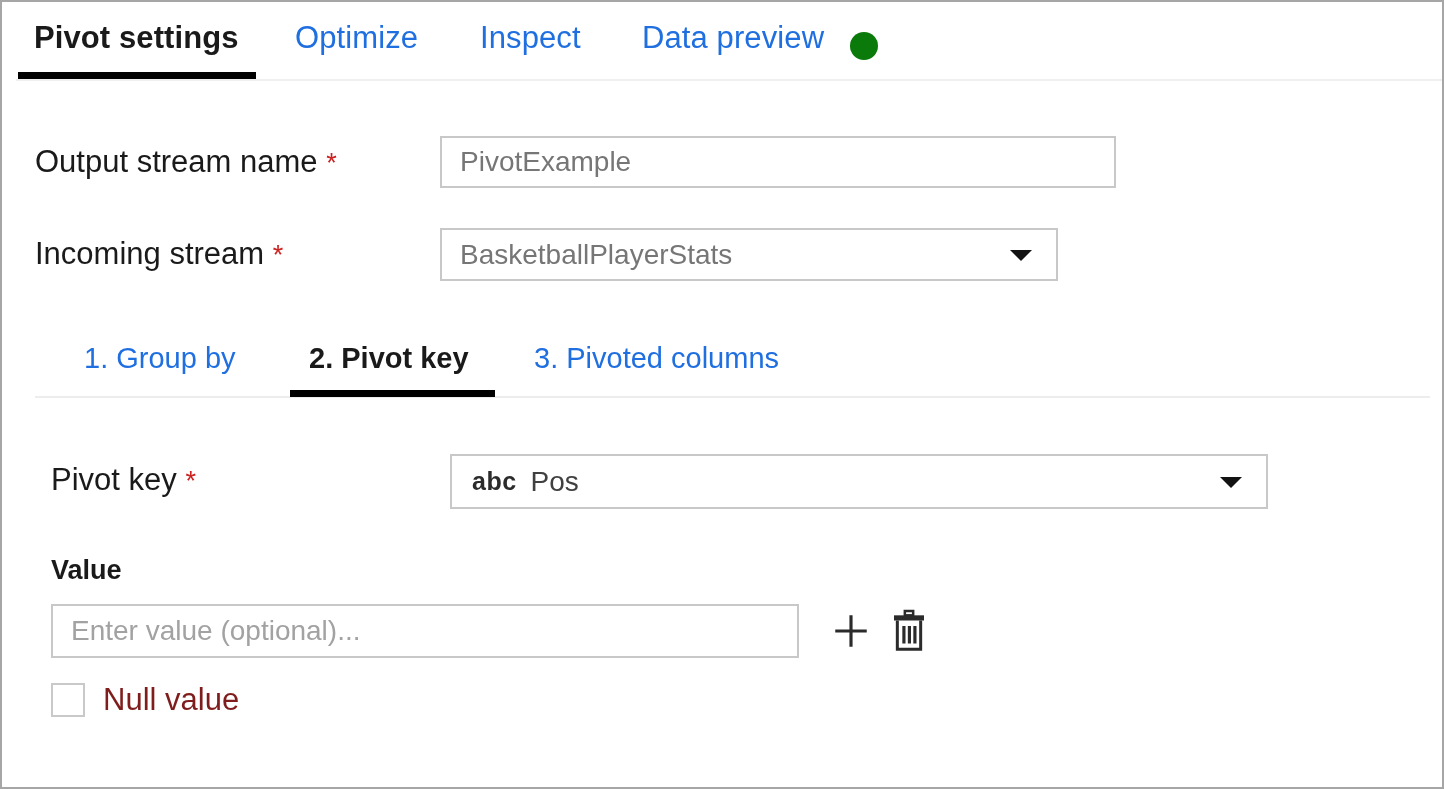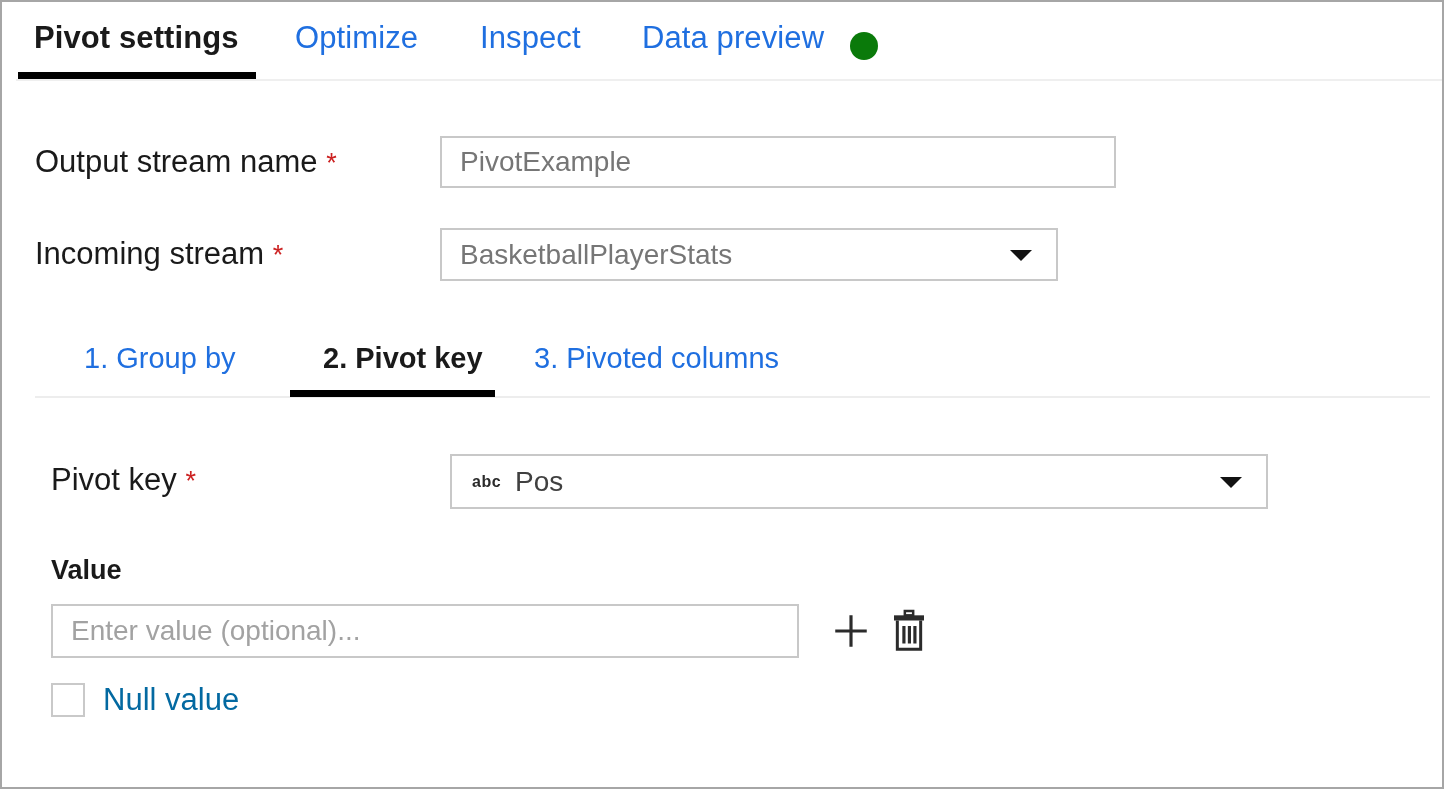--- a/index.html
+++ b/index.html
@@ -167,21 +167,21 @@
     top: 388px;
     width: 205px;
     height: 7px;
     background: #000000;
   }
 
   
   .type-badge {
     padding-left: 20px;
     padding-right: 14px;
-    font-size: 16px;
+    font-size: 25px;
     font-weight: bold;
     color: #2b2b2b;
     letter-spacing: 0.5px;
   }
   .pivot-value {
     font-size: 28px;
     color: #404040;
   }
 
   
@@ -216,21 +216,21 @@
   .checkbox-box {
     width: 34px;
     height: 34px;
     box-sizing: border-box;
     border: 2px solid #c9c9c9;
     background: #ffffff;
   }
   .checkbox-label {
     font-size: 31px;
     line-height: 40px;
-    color: #0369a1;
+    color: #7f1d1d;
     white-space: nowrap;
   }
 </style>
 </head>
 <body>
 
 <div id="app">
 
   <div class="tabstrip">
     <div class="tabstrip-divider"></div>
@@ -270,21 +270,21 @@
       <span class="tb-text">BasketballPlayerStats</span>
       <span class="caret"></span>
     </div>
   </div>
 
   <div>
     <div class="subtab-divider"></div>
 
     <div class="subtab" style="left:82px;">1. Group by</div>
 
-    <div class="subtab active" style="left:321px;">2. Pivot key</div>
+    <div class="subtab active" style="left:307px;">2. Pivot key</div>
 
     <div class="subtab" style="left:532px;">3. Pivoted columns</div>
 
     <div class="subtab-underline"></div>
   </div>
 
   <div class="form-row" style="top:452px;">
     <div class="field-label" style="left:49px;">
       <span>Pivot key</span>
       <span class="req">*</span>

